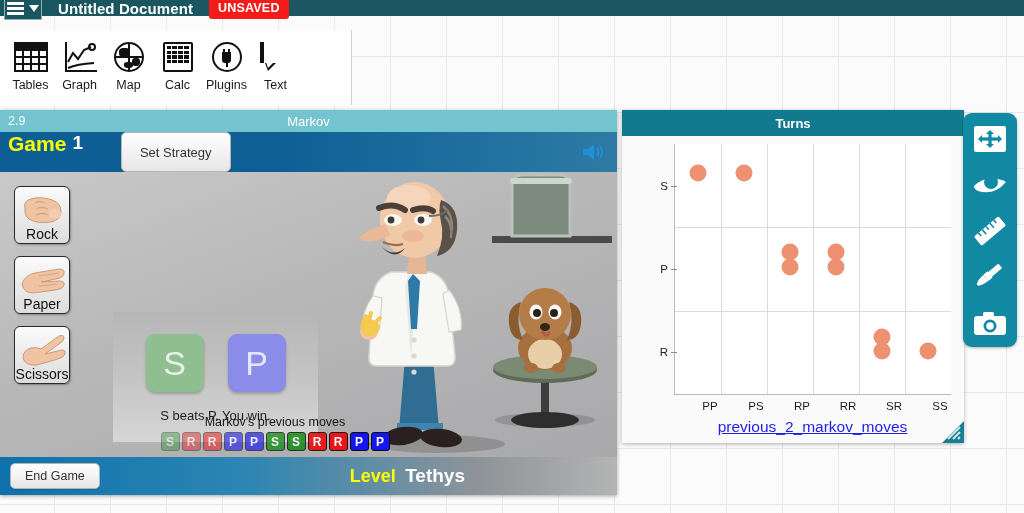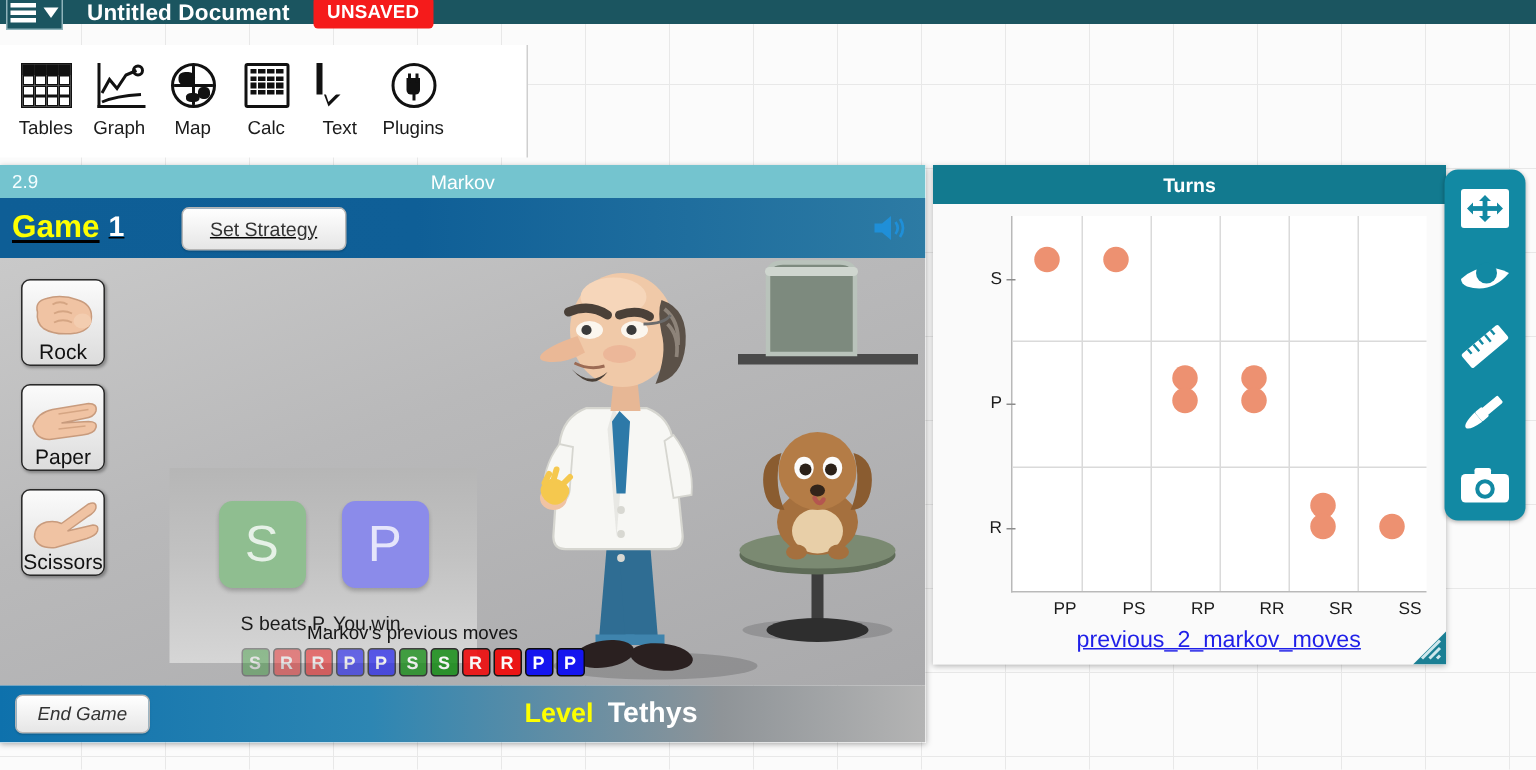--- a/index.html
+++ b/index.html
@@ -126,23 +126,22 @@
     position: relative;
   }
   .gp-version .vnum { margin-left: 8px; }
   .gp-version .vtitle {
     position: absolute; left: 0; right: 0; text-align: center;
     font-size: 13px; color: #ffffff;
   }
   .gp-header {
     height: 40px;
     background: linear-gradient(to right, #0e5e96 0%, #0f5f97 45%, #2d7ba4 100%);
-    display: flex; align-items: center; padding-left: 8px;
+    display: flex; padding-left: 8px;
     position: relative;
-    text-decoration: underline;
   }
   .gp-header .gword { color: #fdff00; font-size: 21px; font-weight: bold; }
   .gp-header .gnum { color: #ffffff; font-size: 19px; font-weight: bold; margin-left: 6px; }
   .btn-light {
     background: linear-gradient(to bottom, #ffffff, #e6e6e6);
     border: 1px solid #b5b5b5; border-radius: 5px;
     font-size: 13px; color: #333; padding: 6px 18px;
     cursor: pointer; font-family: "Liberation Sans", sans-serif;
     box-shadow: 0 1px 1px rgba(0,0,0,.15);
   }
@@ -204,21 +203,21 @@
   .badge.S { background: #0e8a0e; }
 
   .scene { position: absolute; right: 0; top: 0; width: 300px; height: 285px; }
 
   .gp-footer {
     height: 38px;
     background: linear-gradient(to right, #0e71ac 0%, #2d86b3 40%, #8f9498 78%, #b4b4b4 100%);
     display: flex; align-items: center; padding-left: 10px;
     position: relative;
   }
-  .gp-footer .btn-light { padding: 5px 14px; font-size: 12.5px; font-style: italic; }
+  .gp-footer .btn-light { padding: 5px 14px; font-size: 12.5px; }
   .level-wrap { position: absolute; right: 152px; top: 50%; transform: translateY(-50%); }
   .level-word { color: #fdff00; font-size: 18px; font-weight: bold; }
   .level-val { color: #ffffff; font-size: 19px; font-weight: bold; margin-left: 5px; }
 
   
   .chart-panel {
     position: absolute; left: 622px; top: 110px;
     width: 342px; height: 333px;
     background: #fafafa;
     box-shadow: 0 1px 4px rgba(0,0,0,.3);
@@ -389,37 +388,37 @@
             <i></i>
             <i></i>
         </span>
       </span>
     </span>
     <span class="tlabel">Calc</span>
   </div>
 
   <div class="tool">
     <span class="ticon">
-      <span class="ic-text"><span class="bub"></span><span class="tail"></span><span class="tail2"></span></span>
-    </span>
-    <span class="tlabel">Text</span>
-  </div>
-
-  <div class="tool">
-    <span class="ticon">
       <span class="ic-plug">
         <span class="pins">
             <i></i>
             <i></i>
           </span>
         <span class="body"></span>
         <span class="cord"></span>
       </span>
     </span>
     <span class="tlabel">Plugins</span>
+  </div>
+
+  <div class="tool">
+    <span class="ticon">
+      <span class="ic-text"><span class="bub"></span><span class="tail"></span><span class="tail2"></span></span>
+    </span>
+    <span class="tlabel">Text</span>
   </div>
 </div>
 
 <div class="game-panel">
 
   <div class="gp-version">
     <span class="vnum">2.9</span>
     <span class="vtitle">Markov</span>
   </div>
 

